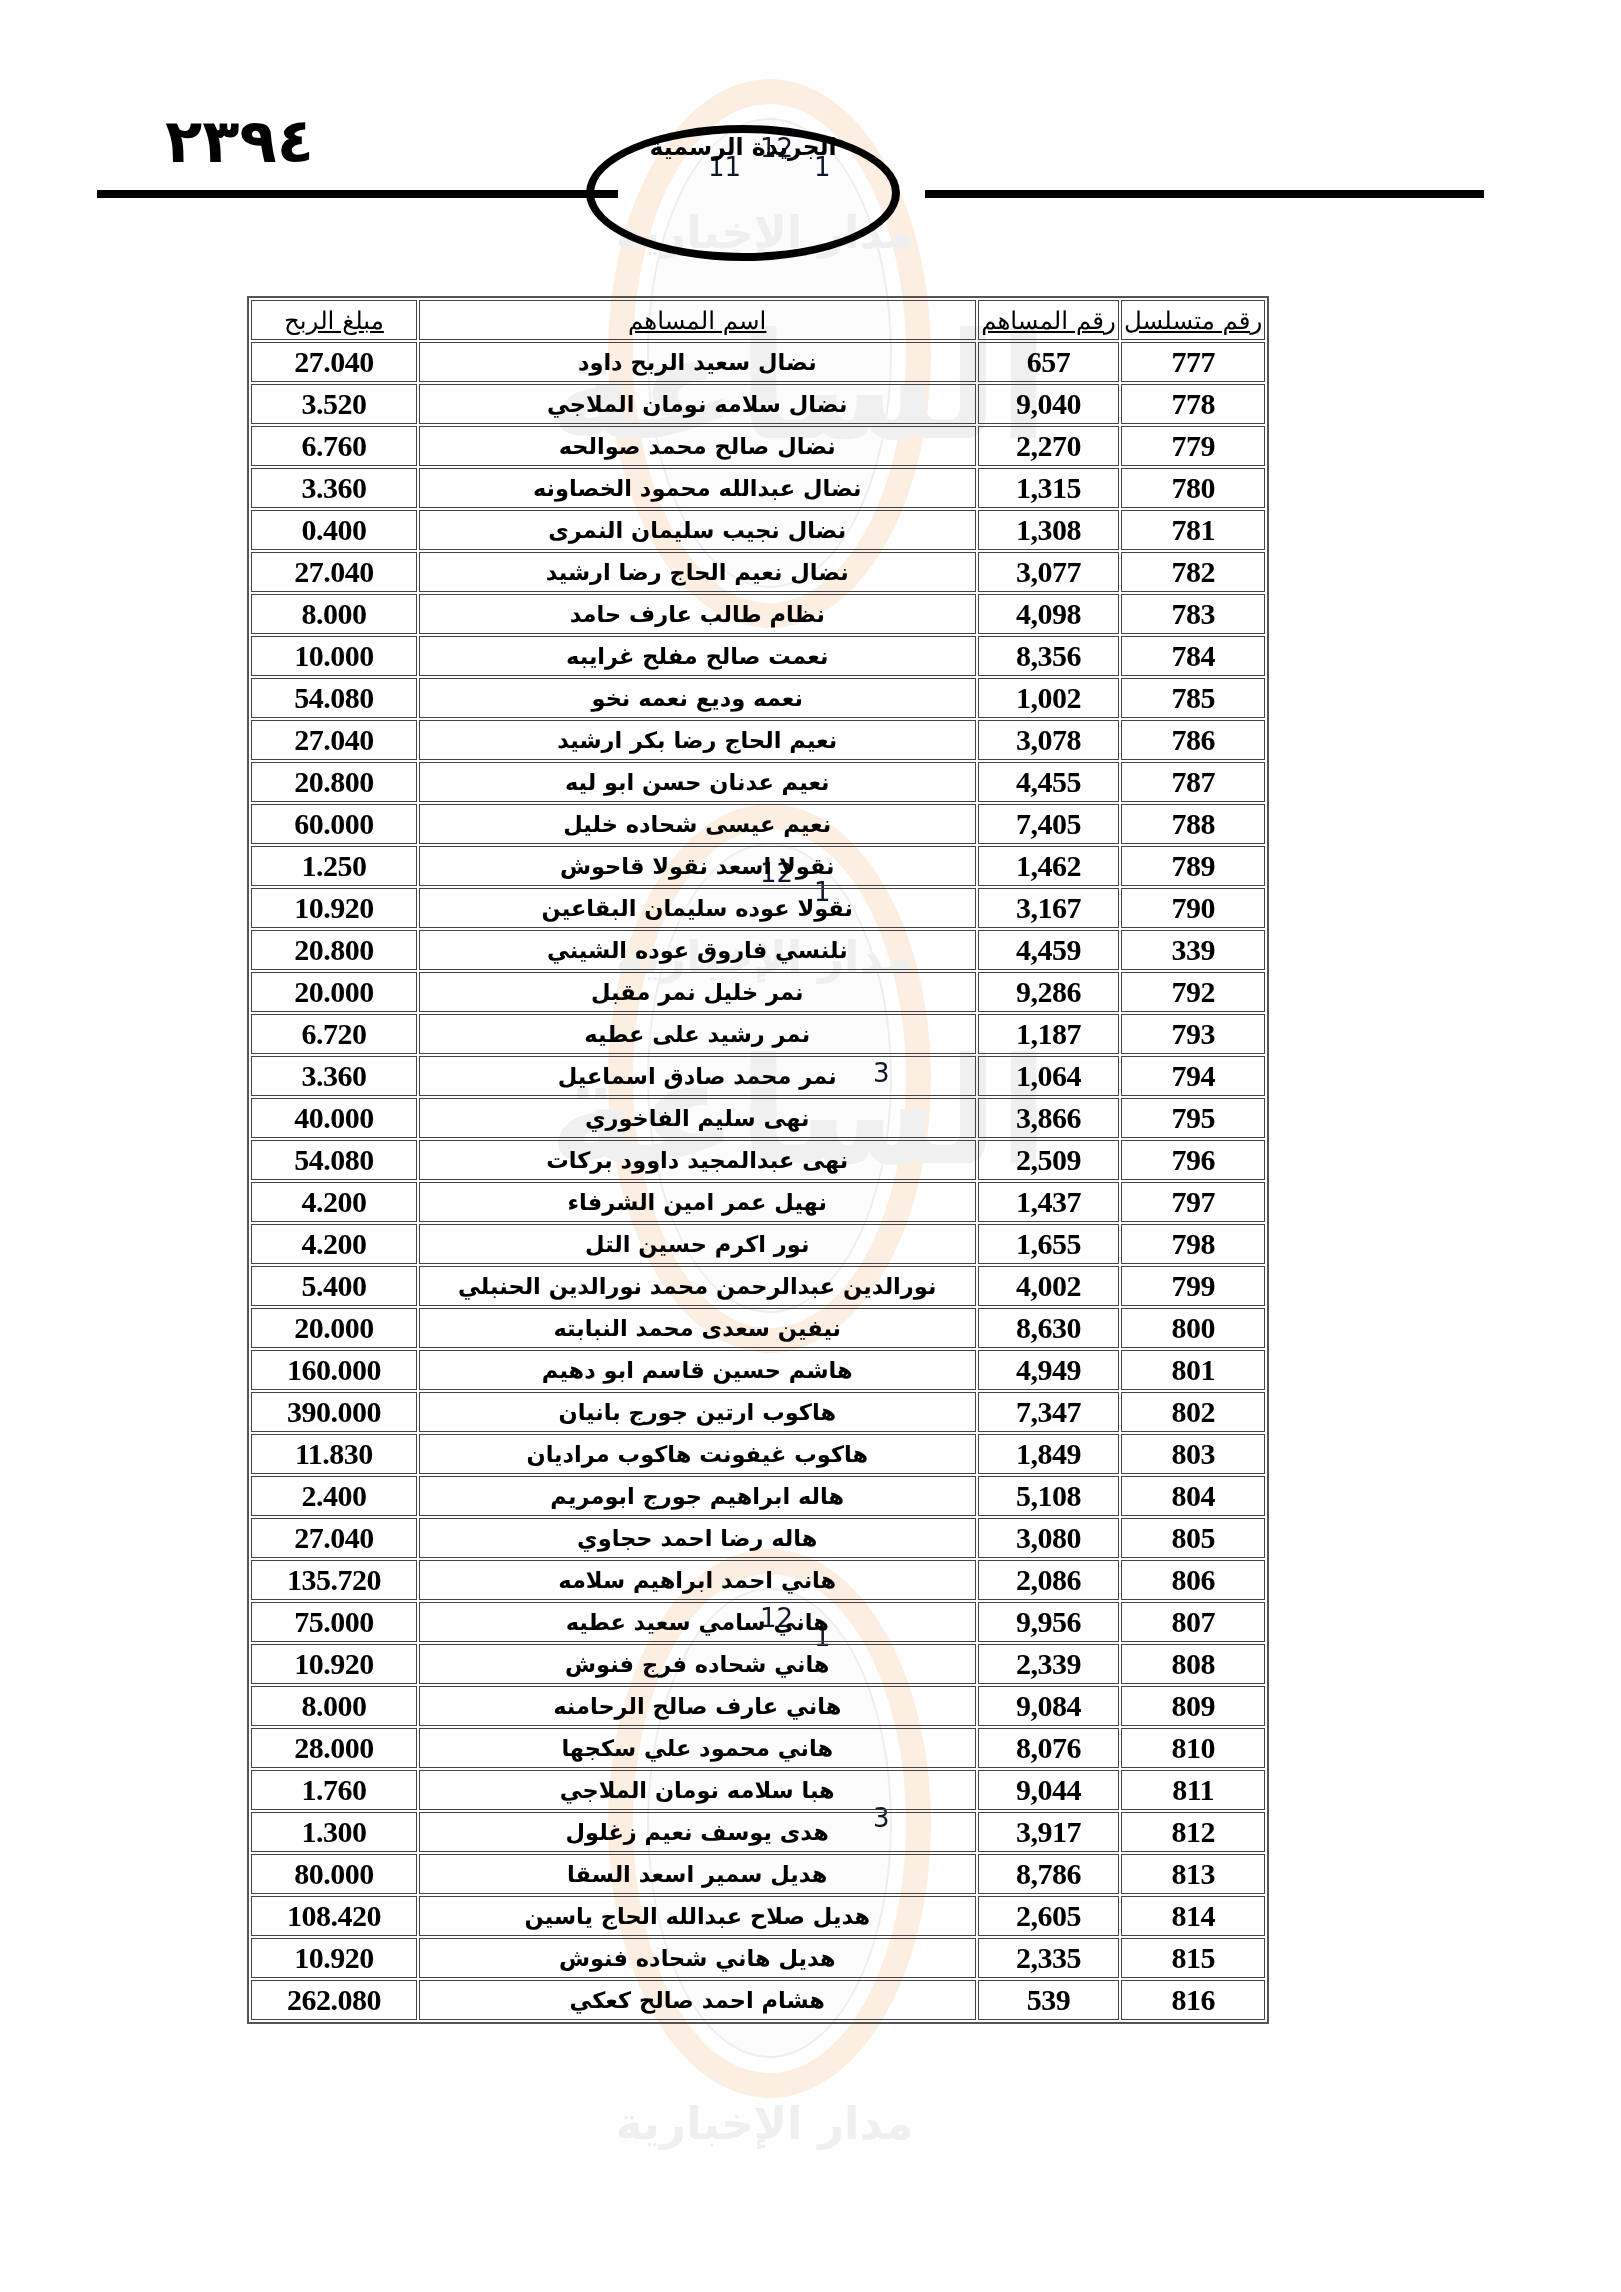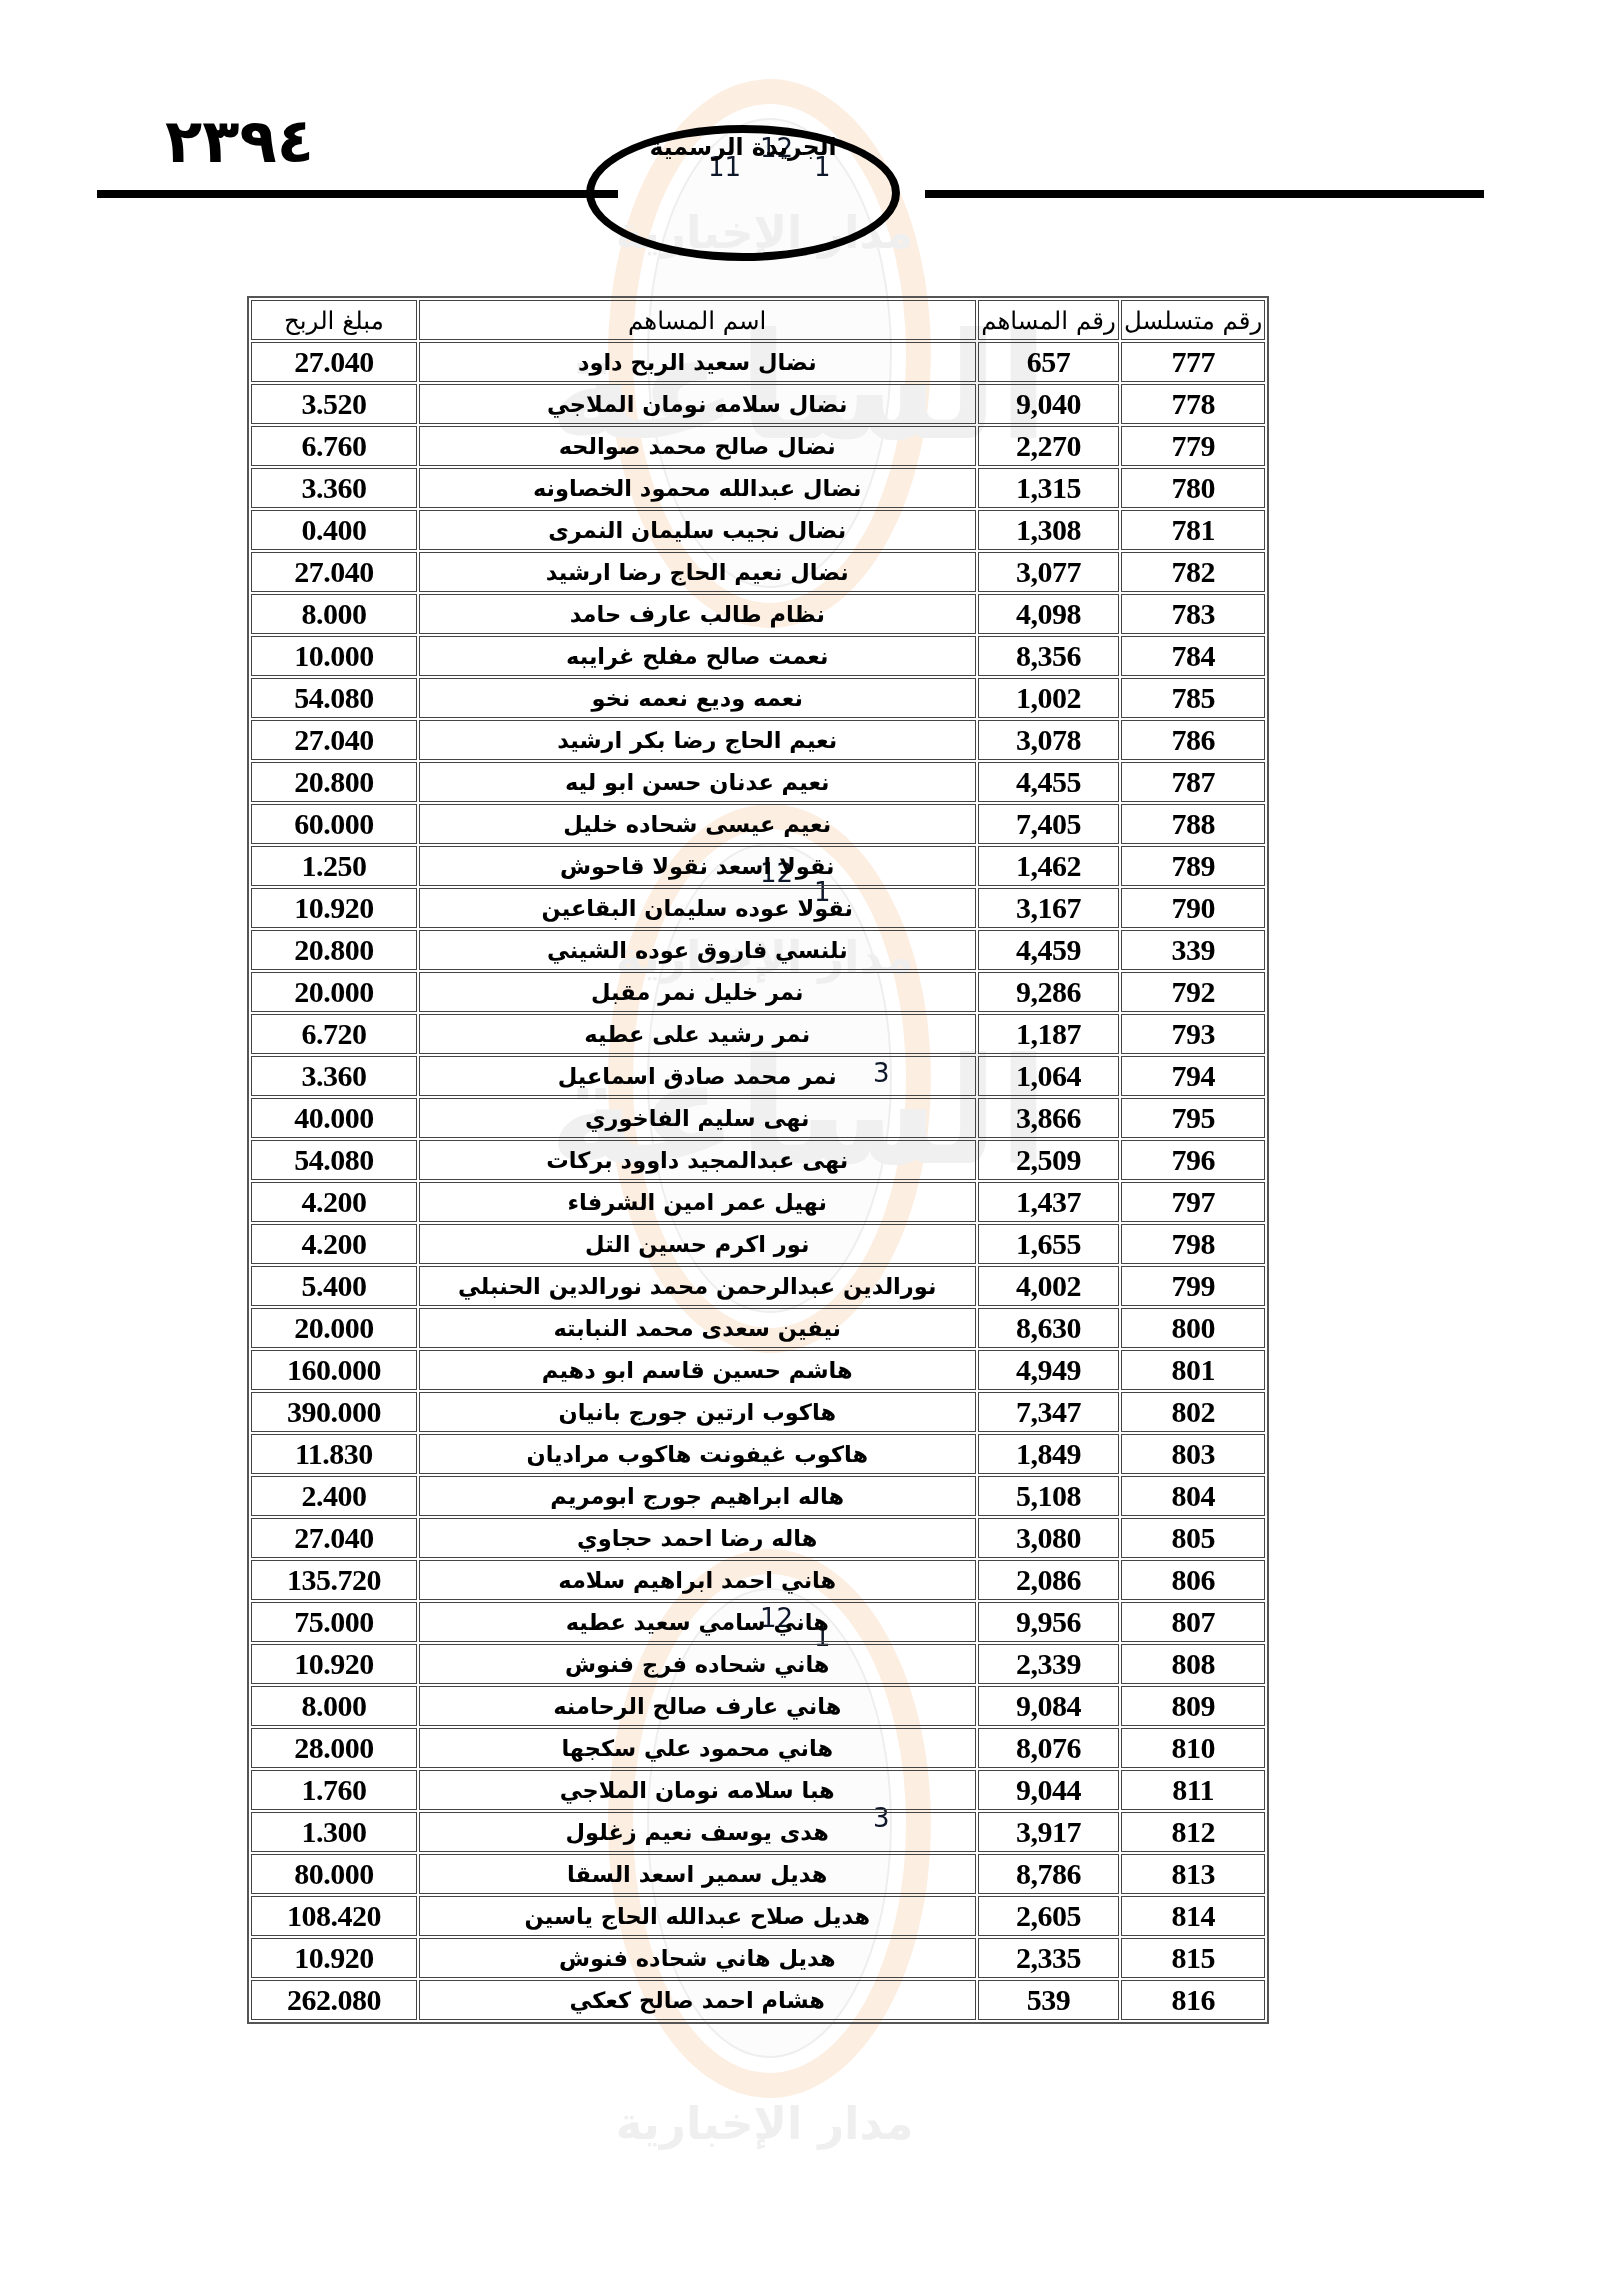--- a/index.html
+++ b/index.html
@@ -26,21 +26,21 @@
     .rule.right { left: 925px; width: 559px; }
     .title-ellipse { position: absolute; left: 586px; top: 125px; width: 314px; height: 136px; box-sizing: border-box;
                      border: 8.8px solid #000; border-radius: 50%; background: transparent; z-index: 3;
                      display: flex; align-items: flex-start; justify-content: center; }
     .title-ellipse span { font-family: "DejaVu Sans", sans-serif; font-weight: bold; font-size: 23.5px; direction: rtl; }
 
     
     .tbl { position: absolute; left: 247px; top: 296px; width: 1022px; border-collapse: separate; border-spacing: 2px;
            border: 2px solid #555; z-index: 2; direction: rtl; table-layout: fixed; background: transparent; }
     .tbl td, .tbl th { border: 1.5px solid #444; height: 38px; padding: 0; text-align: center; vertical-align: middle; overflow: hidden; white-space: nowrap; }
-    .tbl th { font-family: "DejaVu Serif", serif; font-weight: normal; font-size: 24.5px; }
+    .tbl th { font-family: "DejaVu Serif", serif; font-weight: normal; font-size: 24.5px; text-decoration: underline; }
     .tbl td.num { font-family: "Liberation Serif", serif; font-weight: bold; font-size: 30px; letter-spacing: -0.5px; }
     .tbl td.name { font-family: "DejaVu Sans", sans-serif; font-weight: bold; font-size: 22.5px; direction: rtl; }
     col.c-serial { width: 143px; }
     col.c-number { width: 141px; }
     col.c-name { width: 554px; }
     col.c-amount { width: 165px; }
   </style>
 </head>
 <body>
 

